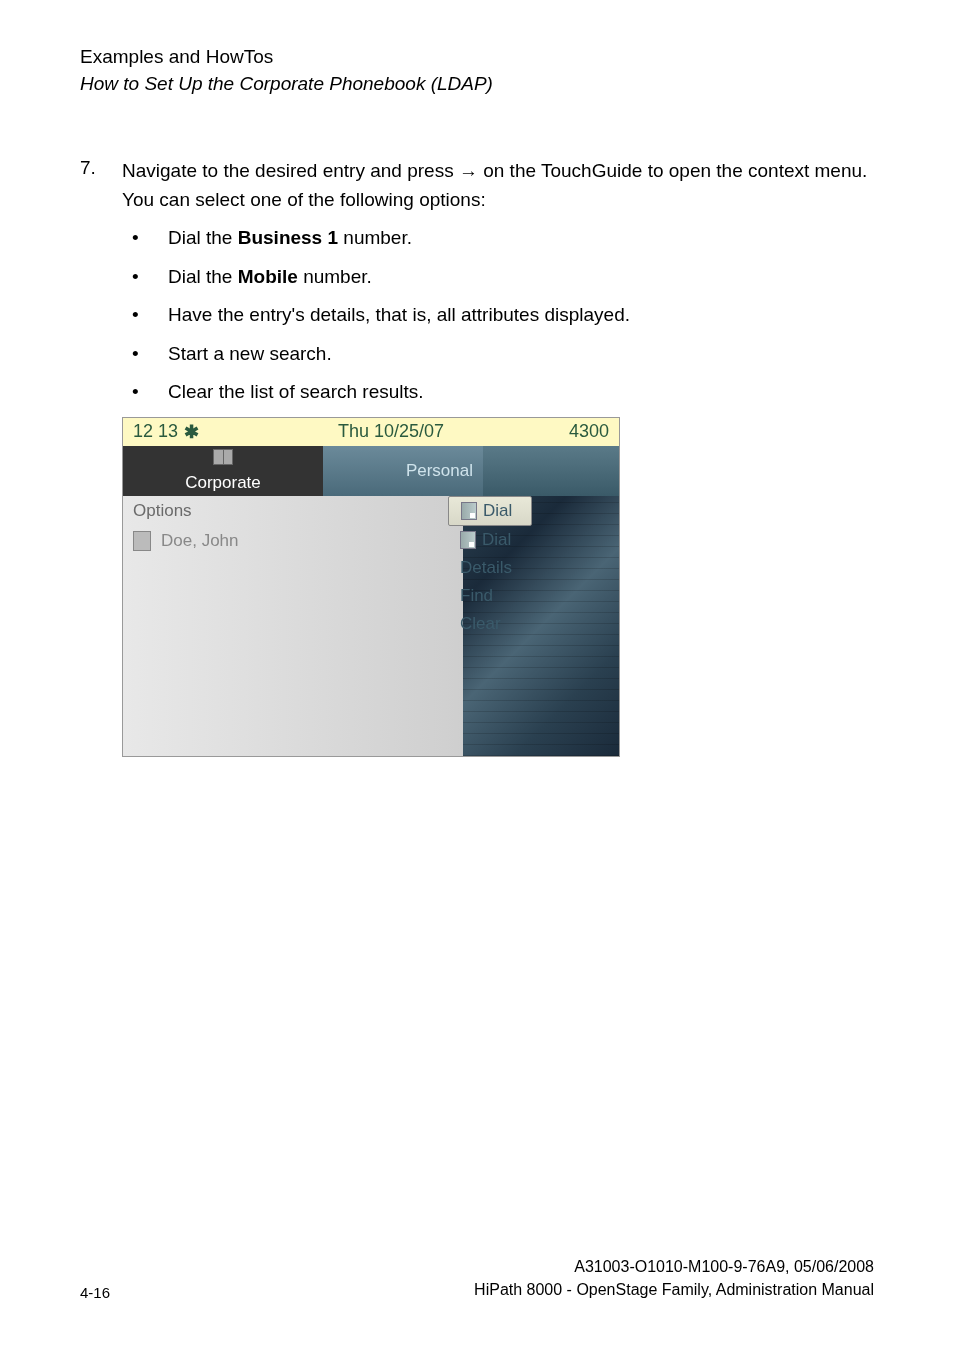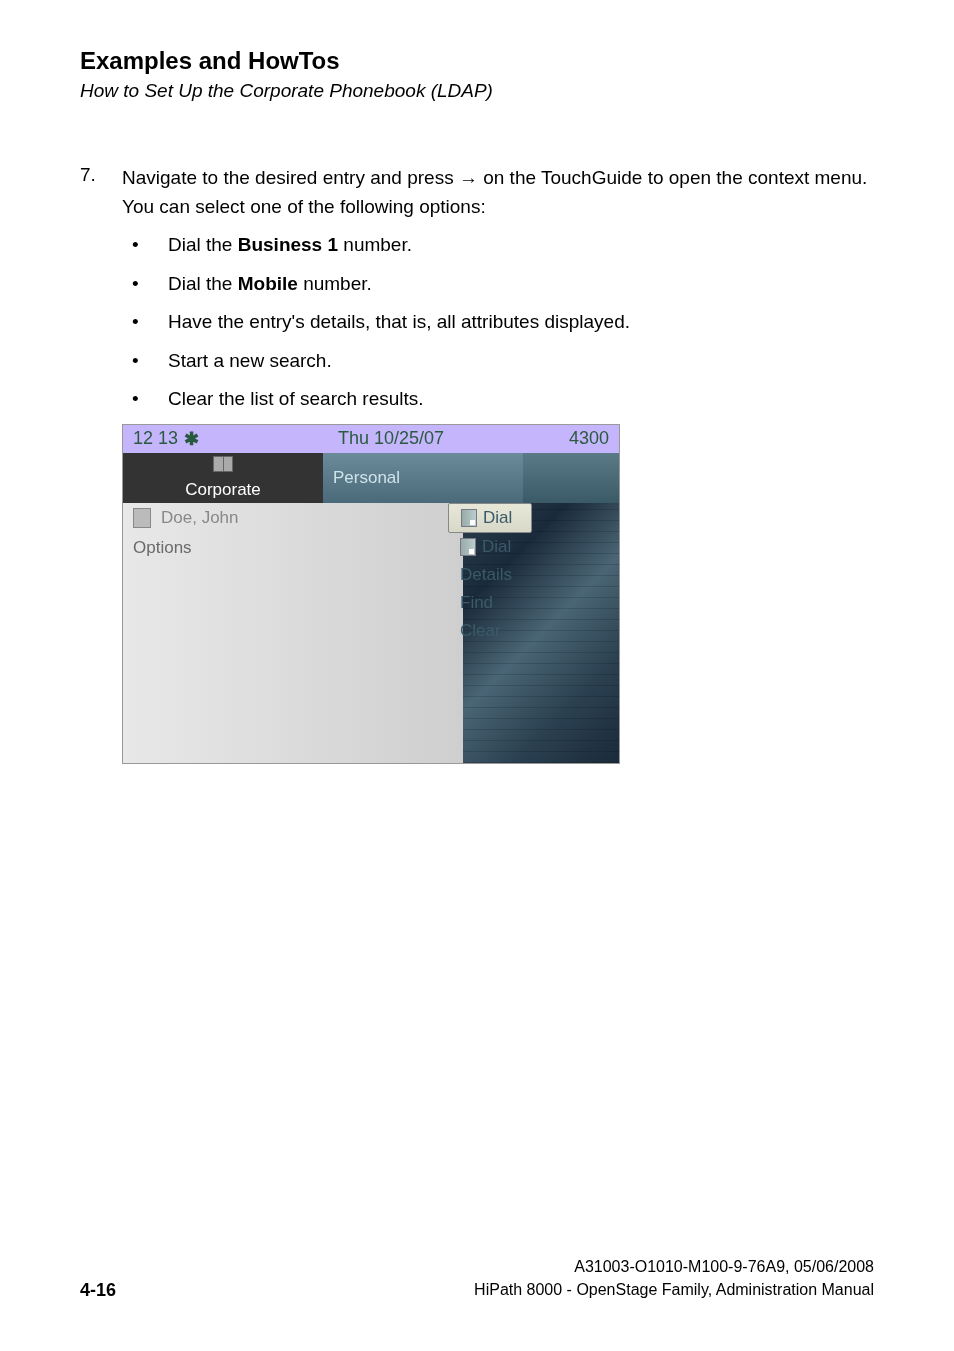--- a/index.html
+++ b/index.html
@@ -12,22 +12,22 @@
       background: #ffffff;
       width: 954px;
       height: 1351px;
       position: relative;
       padding: 44px 80px 50px 80px;
     }
     .header {
       margin-bottom: 60px;
     }
     .header-title {
-      font-weight: bold;
-      font-size: 24px;
+      font-weight: normal;
+      font-size: 19px;
       line-height: 1.4;
     }
     .header-subtitle {
       font-style: italic;
       font-size: 19px;
       line-height: 1.4;
     }
     .step-row {
       display: flex;
       margin-bottom: 6px;
@@ -70,21 +70,21 @@
       width: 498px;
       background: #d8d8d8;
       border: 1px solid #999;
       font-family: Arial, sans-serif;
       position: relative;
     }
     .phone-statusbar {
       display: flex;
       justify-content: space-between;
       align-items: center;
-      background: #c4b5fd;
+      background: #fef9c3;
       padding: 3px 10px;
       font-size: 18px;
       color: #2a5a3e;
       font-family: Verdana, Geneva, sans-serif;
     }
     .phone-status-left {
       display: flex;
       align-items: center;
       gap: 6px;
     }
@@ -107,22 +107,22 @@
     }
     .tab-active {
       background: #333;
       color: #fff;
       width: 200px;
       flex-direction: column;
     }
     .tab-inactive {
       background: linear-gradient(to bottom, #6b8a9a 0%, #4a6a7a 100%);
       color: #cfe3eb;
-      width: 200px;
-      justify-content: flex-start;
+      width: 160px;
+      justify-content: flex-end;
     }
     .tab-fill {
       flex: 1;
       background: linear-gradient(to bottom, #5a7a88 0%, #3a5a68 100%);
     }
     .book-icon {
       width: 20px;
       height: 16px;
       background: #aaa;
       border: 1px solid #666;
@@ -218,22 +218,22 @@
       position: absolute;
       bottom: 50px;
       left: 80px;
       right: 80px;
       display: flex;
       justify-content: space-between;
       align-items: flex-end;
       font-size: 16px;
     }
     .footer-page {
-      font-weight: bold;
-      font-size: 18px;
+      font-weight: normal;
+      font-size: 15px;
     }
     .footer-right {
       text-align: right;
       line-height: 1.4;
     }
     .bt-icon {
       font-weight: bold;
     }
   </style>
 </head>
@@ -298,26 +298,26 @@
       <span class="book-icon"></span>
       <span>Corporate</span>
     </div>
     <div class="phone-tab tab-inactive">
       <span>Personal</span>
     </div>
     <div class="phone-tab tab-fill"></div>
   </div>
   <div class="phone-body">
     <div class="phone-left">
+      <div class="phone-row phone-row-options">
+        <span>Options</span>
+      </div>
       <div class="phone-row phone-row-entry">
         <span class="entry-person-icon"></span>
         <span>Doe, John</span>
-      </div>
-      <div class="phone-row phone-row-options">
-        <span>Options</span>
       </div>
     </div>
     <div class="context-menu">
       <div class="menu-item selected">
         <span class="menu-small-icon"></span>
         <span>Dial</span>
       </div>
       <div class="menu-item">
         <span class="menu-small-icon"></span>
         <span>Dial</span>

